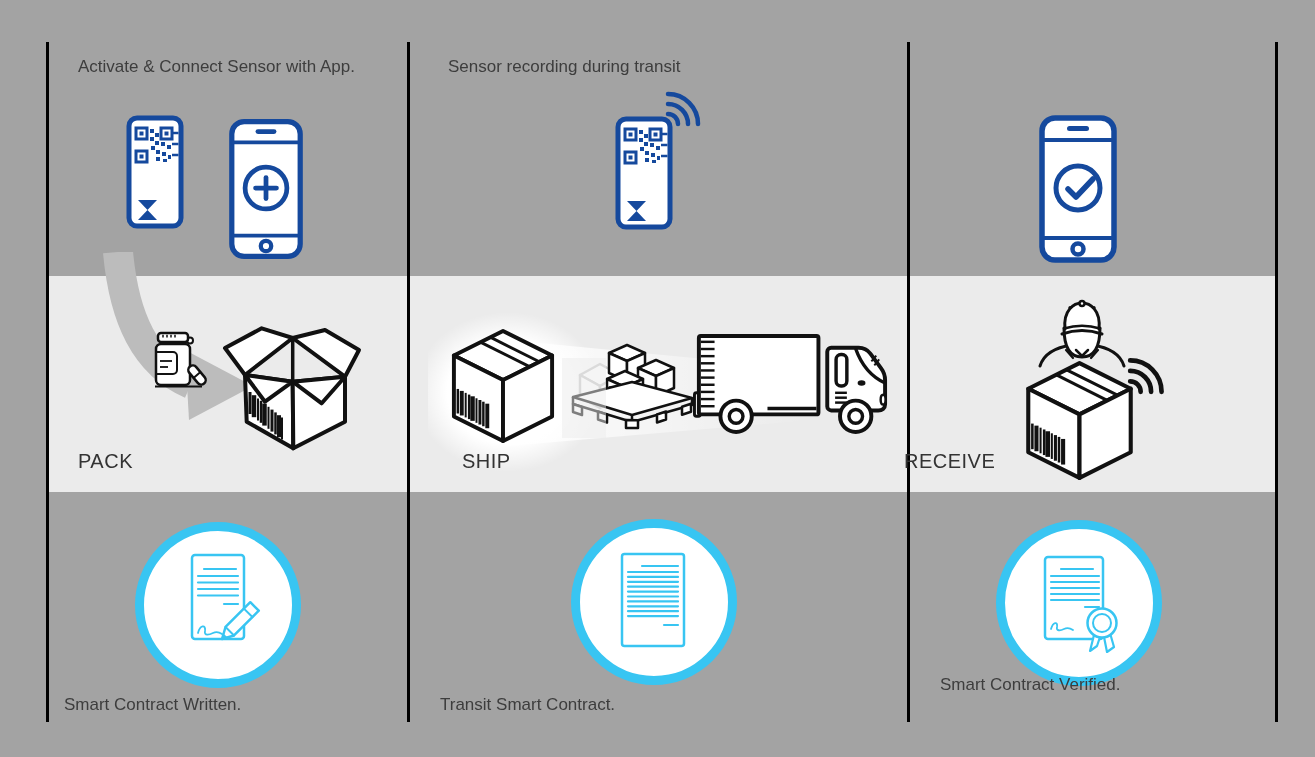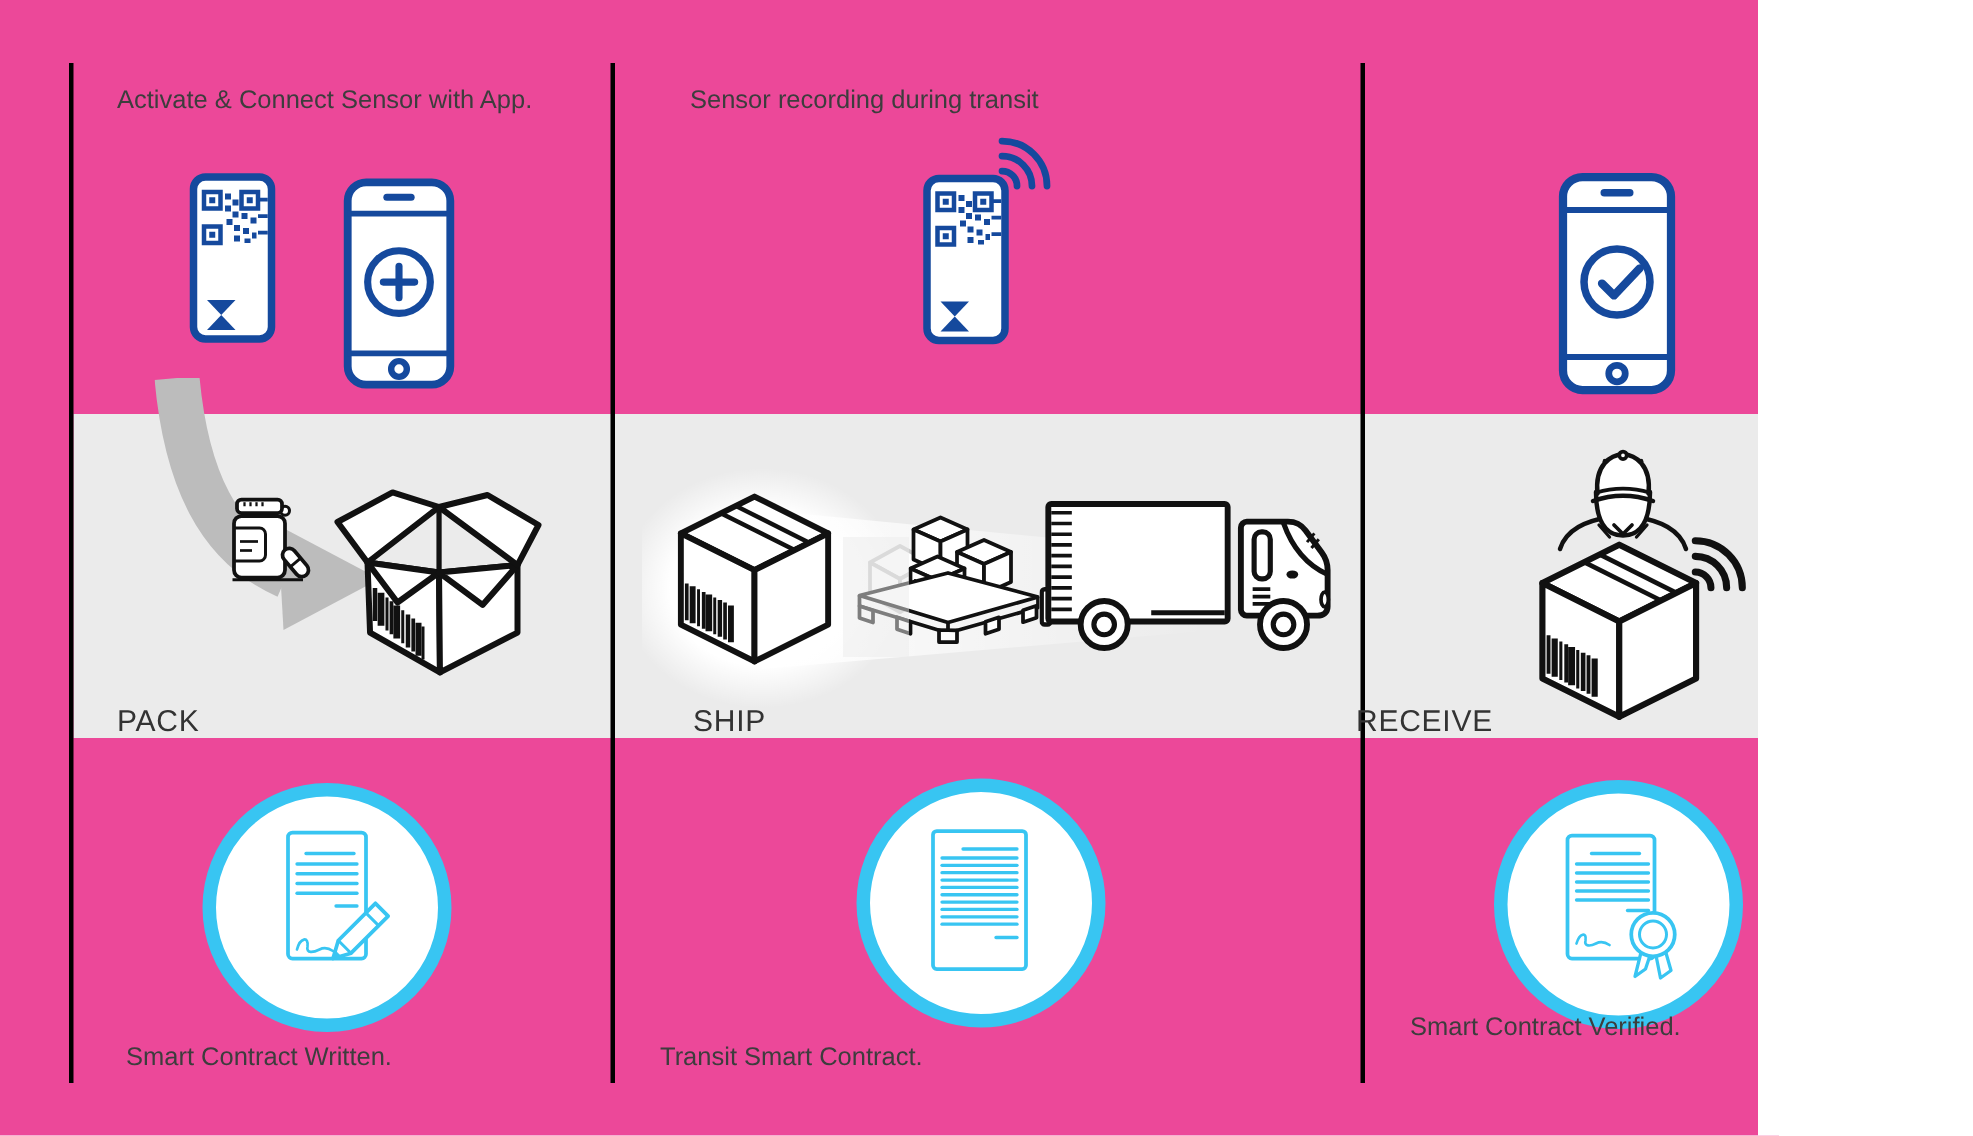--- a/index.html
+++ b/index.html
@@ -1,22 +1,22 @@
 <!DOCTYPE html>
 <html><head>
 <meta charset="utf-8">
 <style>
   html,body{margin:0;padding:0;background:#fff;}
-  .canvas{position:relative;width:1172px;height:757px;background:#ec4899;overflow:hidden;
+  .canvas{position:relative;width:1315px;height:757px;background:#a3a3a3;overflow:hidden;
           font-family:"Liberation Sans",sans-serif;}
   .band{position:absolute;left:49px;top:276px;width:1226px;height:216px;background:#ebebeb;}
   .divider{position:absolute;top:42px;width:3px;height:680px;background:#000;}
   .abs{position:absolute;}
   .caption{position:absolute;font-size:17px;color:#3d3d3d;white-space:nowrap;}
-  .stage{position:absolute;font-size:20px;color:#333;white-space:nowrap;letter-spacing:.5px;margin-top:20px;}
+  .stage{position:absolute;font-size:20px;color:#333;white-space:nowrap;letter-spacing:.5px;}
   .ring{position:absolute;width:148px;height:148px;border:9px solid #38c5f2;border-radius:50%;
         background:#fff;display:flex;align-items:center;justify-content:center;}
   svg{display:block;}
 </style>
 </head>
 <body>
 
 <div class="canvas">
 
   <svg width="0" height="0" style="position:absolute" aria-hidden="true">
@@ -87,21 +87,21 @@
     </defs>
   </svg>
 
   <div class="band"></div>
   <div class="divider" style="left:46px"></div>
   <div class="divider" style="left:407px"></div>
   <div class="divider" style="left:907px"></div>
   <div class="divider" style="left:1275px"></div>
 
   <div class="caption" style="left:78px;top:57px">Activate &amp; Connect Sensor with App.</div>
-  <div class="caption" style="left:460px;top:57px">Sensor recording during transit</div>
+  <div class="caption" style="left:448px;top:57px">Sensor recording during transit</div>
 
   <svg class="abs" style="left:126px;top:115px;color:#15499d" width="58" height="114">
       <use href="#sym-sensor"></use>
     </svg>
 
   <svg class="abs" style="left:228px;top:116px;color:#15499d" width="76" height="146" viewBox="0 0 80 150">
     <rect x="4" y="4" width="72" height="142" rx="13" fill="#fff" stroke="currentColor" stroke-width="5.5"></rect>
     <line x1="4" y1="26" x2="76" y2="26" stroke="currentColor" stroke-width="4"></line>
     <rect x="29" y="12" width="22" height="5" rx="2.5" fill="currentColor"></rect>
     <line x1="4" y1="124" x2="76" y2="124" stroke="currentColor" stroke-width="4"></line>
@@ -356,17 +356,17 @@
         <line x1="62" y1="60" x2="76" y2="60" stroke-width="2.2"></line>
         <path d="M28,82 c2,-7 7,-8 6,-2 c-1,4 3,4 7,2 c3,-1.5 6,-1 9,1" stroke-width="1.8"></path>
         <polygon points="71,88 67,104 74,99 77,90" fill="#fff" stroke-width="2.2" stroke-linejoin="round"></polygon>
         <polygon points="81,90 84,105 91,100 87,86" fill="#fff" stroke-width="2.2" stroke-linejoin="round"></polygon>
         <circle cx="79" cy="76" r="14.5" fill="#fff" stroke-width="2.5"></circle>
         <circle cx="79" cy="76" r="9" stroke-width="2"></circle>
       </g>
     </svg>
   </div>
 
-  <div class="caption" style="left:84px;top:695px">Smart Contract Written.</div>
+  <div class="caption" style="left:64px;top:695px">Smart Contract Written.</div>
   <div class="caption" style="left:440px;top:695px">Transit Smart Contract.</div>
   <div class="caption" style="left:940px;top:675px">Smart Contract Verified.</div>
 
 </div>
 
 </body></html>

